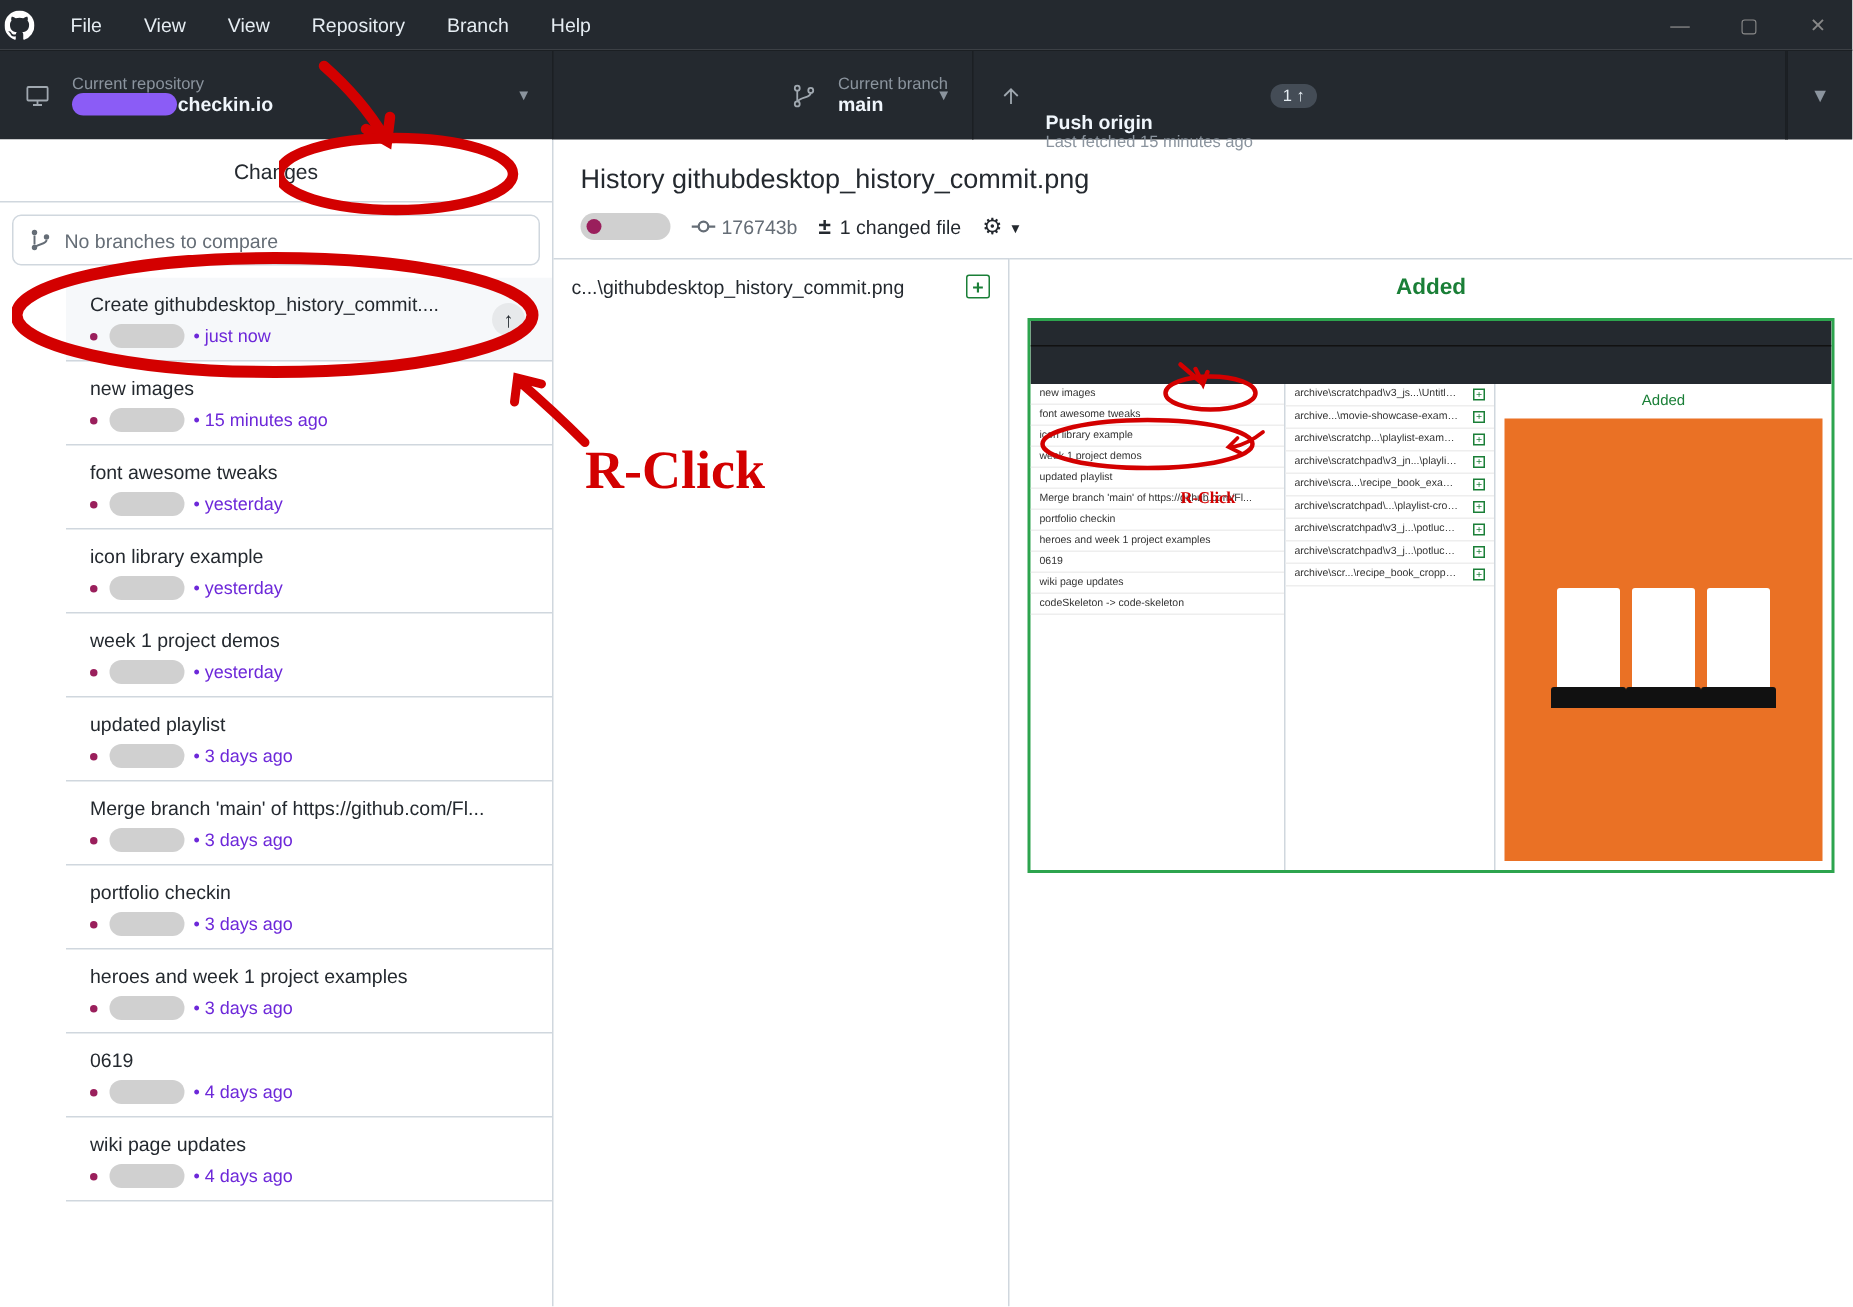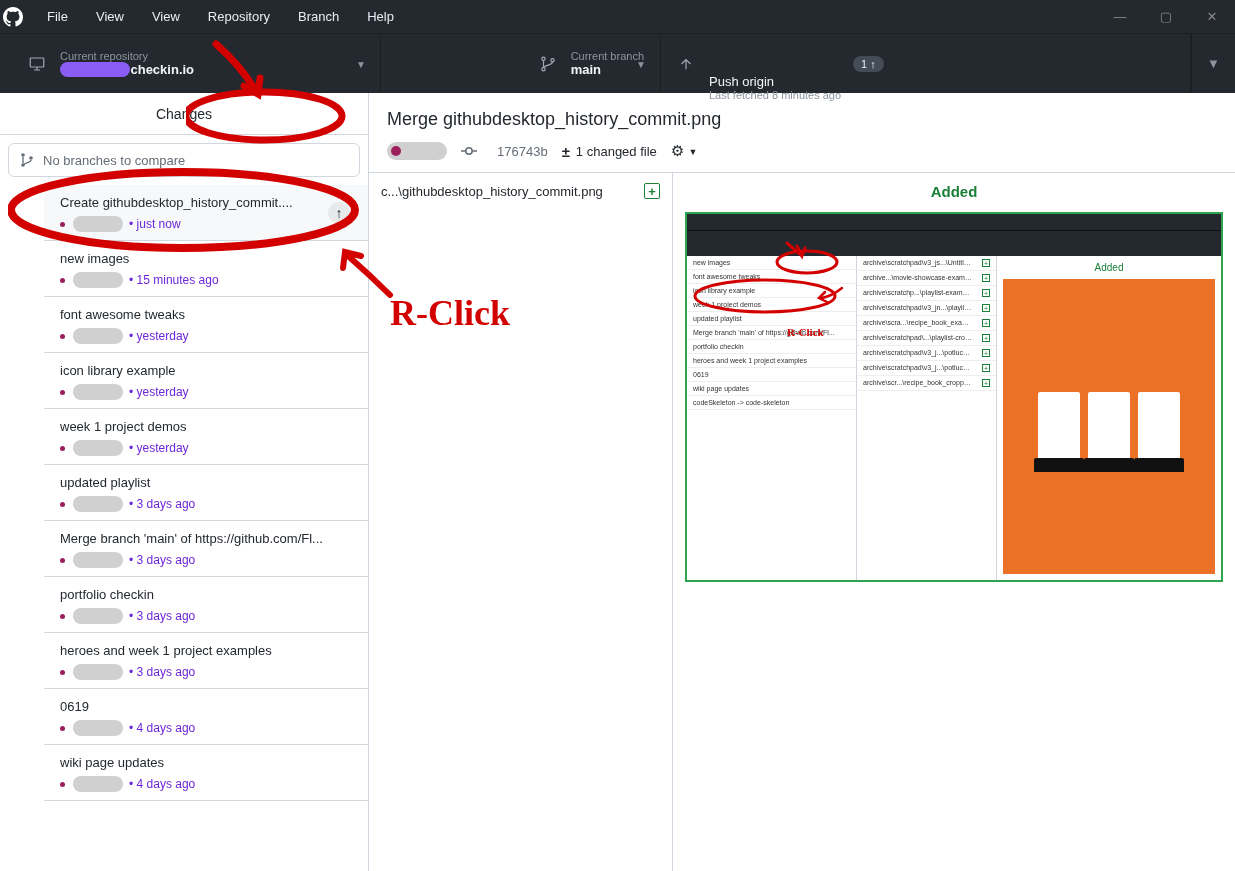--- a/index.html
+++ b/index.html
@@ -8,21 +8,21 @@
   
   .menubar { background: #24292f; color: #d0d7de; display: flex; align-items: center; height: 33px; padding: 0 3px; gap: 4px; position: relative; }
   .menubar .logo { width: 20px; height: 20px; fill: #fff; margin-right: 8px; }
   .menubar .menu-item { padding: 4px 12px; font-size: 13px; color: #e6edf3; cursor: default; }
   .menubar .window-controls { position: absolute; right: 0; top: 0; height: 33px; display: flex; }
   .menubar .window-controls div { width: 46px; height: 33px; display: flex; align-items: center; justify-content: center; color: #888; }
   
   
   .header-bar { background: #24292f; display: flex; height: 60px; border-top: 1px solid #1b1f23; }
   .header-section { display: flex; align-items: center; padding: 0 16px; border-right: 1px solid #1b1f23; position: relative; }
-  .header-section.repo { width: 369px; margin-left: 12px; }
+  .header-section.repo { width: 369px; }
   .header-section.branch { width: 280px; justify-content: flex-end; }
   .header-section.push { flex: 1; }
   .header-section .hicon { width: 18px; height: 18px; margin-right: 14px; fill: none; stroke: #a0a8b0; stroke-width: 1.6; }
   .header-section .hlabel { font-size: 11px; color: #8b949e; }
   .header-section .hvalue { font-size: 13px; color: #f0f6fc; font-weight: 600; }
   .header-section .hsub { font-size: 11px; color: #8b949e; }
   .header-section .chev { position: absolute; right: 14px; top: 50%; transform: translateY(-50%); color: #8b949e; font-size: 10px; }
   .header-badge { background: #444c56; color: #e6edf3; border-radius: 10px; padding: 2px 8px; font-size: 11px; margin-left: 12px; display: inline-flex; align-items: center; gap: 2px; }
   .push-dropdown { width: 44px; border-left: 1px solid #1b1f23; display:flex; align-items:center; justify-content:center; color:#8b949e; }
   .blur { background: #8b5cf6; color: transparent; border-radius: 10px; }
@@ -46,21 +46,21 @@
   .commit-item .avatar { width: 50px; height: 16px; border-radius: 8px; background: #d0d0d0; display: inline-block; }
   .commit-item .dot { width:5px; height:5px; border-radius:50%; background:#9a1f5c; margin-right:2px; }
   .push-arrow { position: absolute; right: 18px; top: 50%; transform: translateY(-50%); width: 22px; height: 22px; border-radius: 50%; background: #e7e9eb; display: flex; align-items: center; justify-content: center; font-size: 14px; }
   
   .right-panel { flex: 1; display: flex; flex-direction: column; }
   .commit-header { padding: 16px 18px 12px; }
   .commit-header h2 { font-size: 18px; font-weight: 400; margin-bottom: 12px; }
   .commit-header .meta-row { display: flex; align-items: center; gap: 14px; font-size: 13px; color: #24292f; }
   .commit-header .avatar2 { width: 60px; height: 18px; border-radius: 10px; background: #d0d0d0; display:inline-flex; align-items:center; }
   .commit-header .avatar2::before { content:''; width:10px; height:10px; border-radius:50%; background:#9a1f5c; margin:0 4px; }
-  .commit-header .sha { display: flex; align-items: center; gap: 20px; color: #656d76; }
+  .commit-header .sha { display: flex; align-items: center; gap: 4px; color: #656d76; }
   .commit-header .files-count { display: flex; align-items: center; gap: 6px; }
   .commit-header .gear { font-size: 15px; color: #24292f; }
   
   .detail-body { display: flex; flex: 1; }
   .file-col { width: 304px; border-right: 1px solid #d0d7de; border-top: 1px solid #d0d7de; padding: 10px 12px; }
   .file-row { display: flex; align-items: center; justify-content: space-between; font-size: 13px; }
   .file-add-badge { width: 16px; height: 16px; border: 1px solid #1a7f37; color: #1a7f37; display: inline-flex; align-items: center; justify-content: center; font-size: 13px; font-weight: bold; border-radius: 2px; }
   
   .diff-view { flex: 1; border-top: 1px solid #d0d7de; padding: 10px 12px; }
   .diff-header { text-align: center; color: #1a7f37; font-weight: 600; font-size: 15px; padding-bottom: 12px; }
@@ -128,22 +128,22 @@
       <div class="hlabel">Current branch</div>
       <div class="hvalue">main</div>
     </div>
     <span class="chev">▼</span>
   </div>
   <div class="header-section push">
     <svg class="hicon" viewBox="0 0 24 24">
         <path d="M12 19V6M6 12l6-6 6 6"></path>
       </svg>
     <div>
-      <div class="hvalue" style="font-weight:400;margin-top:48px;">Push origin</div>
-      <div class="hsub">Last fetched 8 minutes ago</div>
+      <div class="hvalue" style="font-weight:700;margin-top:48px;">Push origin</div>
+      <div class="hsub">Last fetched 15 minutes ago</div>
     </div>
     <span class="header-badge">1 ↑</span>
   </div>
   <div class="push-dropdown">▼</div>
 </div>
 
 <div class="main">
   <div class="left-panel">
     <div class="tabs">
       <div class="tab">Changes</div>
@@ -201,21 +201,21 @@
         </div>
         <div class="commit-item">
           <div class="title">wiki page updates</div>
           <div class="meta"><span class="dot"></span><span class="avatar"></span> • 4 days ago</div>
         </div>
       </div>
   </div>
 
   <div class="right-panel">
     <div class="commit-header">
-      <h2>Merge githubdesktop_history_commit.png</h2>
+      <h2>History githubdesktop_history_commit.png</h2>
       <div class="meta-row">
         <span class="avatar2"></span>
         <span class="sha">
           <svg width="16" height="16" viewBox="0 0 16 16">
               <circle cx="8" cy="8" r="3.2" fill="none" stroke="#656d76" stroke-width="1.5"></circle>
               <path d="M0 8h4.5M11.5 8H16" stroke="#656d76" stroke-width="1.5"></path>
             </svg>
           <span>176743b</span>
         </span>
         <span class="files-count">

